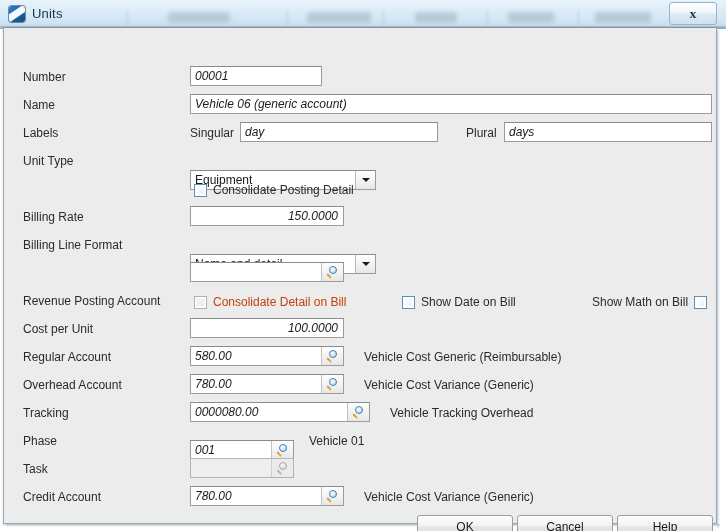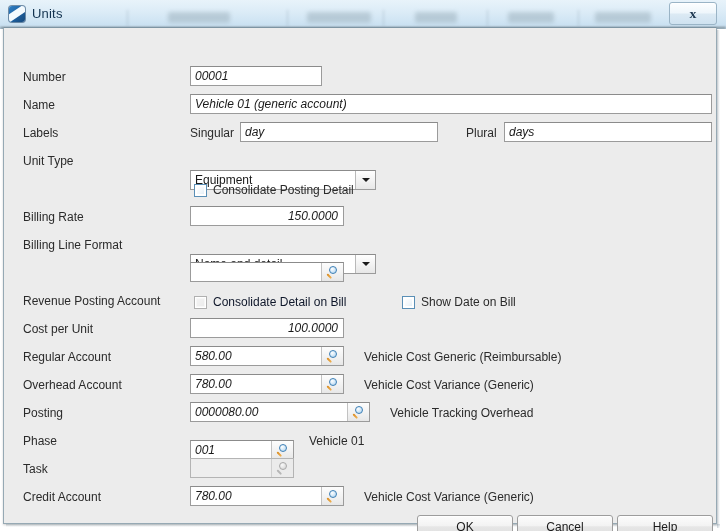--- a/index.html
+++ b/index.html
@@ -296,21 +296,21 @@
   .cb-box.dim::after {
     background: linear-gradient(135deg, #f3f3f3 0%, #ececec 100%);
     border-color: #f7f7f7;
   }
   .cb-label {
     font-size: 12px;
     color: #2b2b2b;
     white-space: nowrap;
     line-height: 13px;
   }
-  .cb-label.dim { color: #0f172a; }
+  .cb-label.dim { color: #c2410c; }
 
   
   .btn {
     position: absolute;
     box-sizing: border-box;
     width: 96px;
     height: 23px;
     border: 1px solid #9d9d9d;
     border-radius: 3px;
     background: linear-gradient(to bottom, #fcfcfc 0%, #f3f3f3 45%, #e6e6e6 52%, #dedede 100%);
@@ -354,21 +354,21 @@
   <div class="shadow-r"></div>
   <div class="shadow-b"></div>
 
   <div class="dialog-body">
     <div class="form">
 
       <div class="lbl" style="left:19px; top:42px;">Number</div>
       <div class="tf" style="left:186px; top:38px; width:132px;">00001</div>
 
       <div class="lbl" style="left:19px; top:70px;">Name</div>
-      <div class="tf" style="left:186px; top:66px; width:522px;">Vehicle 01 (generic account)</div>
+      <div class="tf" style="left:186px; top:66px; width:522px;">Vehicle 06 (generic account)</div>
 
       <div class="lbl" style="left:19px; top:98px;">Labels</div>
       <div class="lbl" style="left:186px; top:98px;">Singular</div>
       <div class="tf" style="left:236px; top:94px; width:198px;">day</div>
       <div class="lbl" style="left:462px; top:98px;">Plural</div>
       <div class="tf" style="left:500px; top:94px; width:208px;">days</div>
 
       <div class="lbl" style="left:19px; top:126px;">Unit Type</div>
       <div class="combo" style="left:186px; top:122px; width:186px;">
         <span>Equipment</span>
@@ -406,20 +406,24 @@
       <div class="cb" style="left:190px; top:267px;">
         <span class="cb-box dim"></span>
         <span class="cb-label dim">Consolidate Detail on Bill</span>
       </div>
 
       <div class="cb" style="left:398px; top:267px;">
         <span class="cb-box"></span>
         <span class="cb-label">Show Date on Bill</span>
       </div>
 
+      <div class="cb" style="left:588px; top:267px;">
+        <span class="cb-label">Show Math on Bill</span>
+        <span class="cb-box"></span>
+      </div>
 
       <div class="lbl" style="left:19px; top:294px;">Cost per Unit</div>
       <div class="tf num" style="left:186px; top:290px; width:154px;">100.0000</div>
 
       <div class="lbl" style="left:19px; top:322px;">Regular Account</div>
       <div class="tf" style="left:186px; top:318px; width:154px; padding-right:24px;">580.00<span class="lookup-btn">
           <span class="mag">
               <span class="lens"></span>
               <span class="handle"></span>
             </span>
@@ -430,21 +434,21 @@
       <div class="lbl" style="left:19px; top:350px;">Overhead Account</div>
       <div class="tf" style="left:186px; top:346px; width:154px; padding-right:24px;">780.00<span class="lookup-btn">
           <span class="mag">
               <span class="lens"></span>
               <span class="handle"></span>
             </span>
         </span>
       </div>
       <div class="desc" style="left:360px; top:350px;">Vehicle Cost Variance (Generic)</div>
 
-      <div class="lbl" style="left:19px; top:378px;">Posting</div>
+      <div class="lbl" style="left:19px; top:378px;">Tracking</div>
       <div class="tf" style="left:186px; top:374px; width:180px; padding-right:24px;">0000080.00<span class="lookup-btn">
           <span class="mag">
               <span class="lens"></span>
               <span class="handle"></span>
             </span>
         </span>
       </div>
       <div class="desc" style="left:386px; top:378px;">Vehicle Tracking Overhead</div>
 
       <div class="lbl" style="left:19px; top:406px;">Phase</div>

